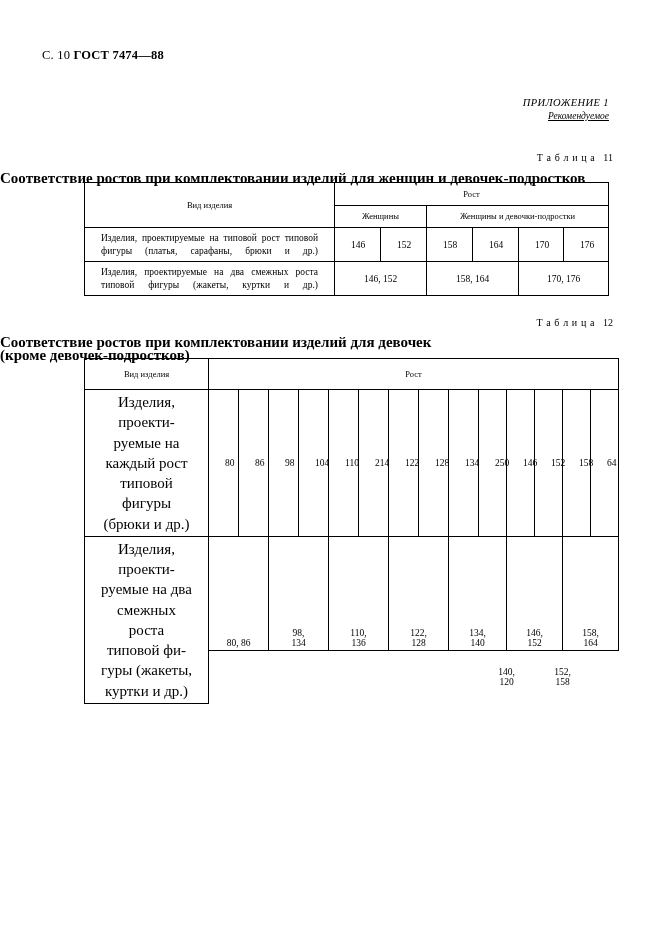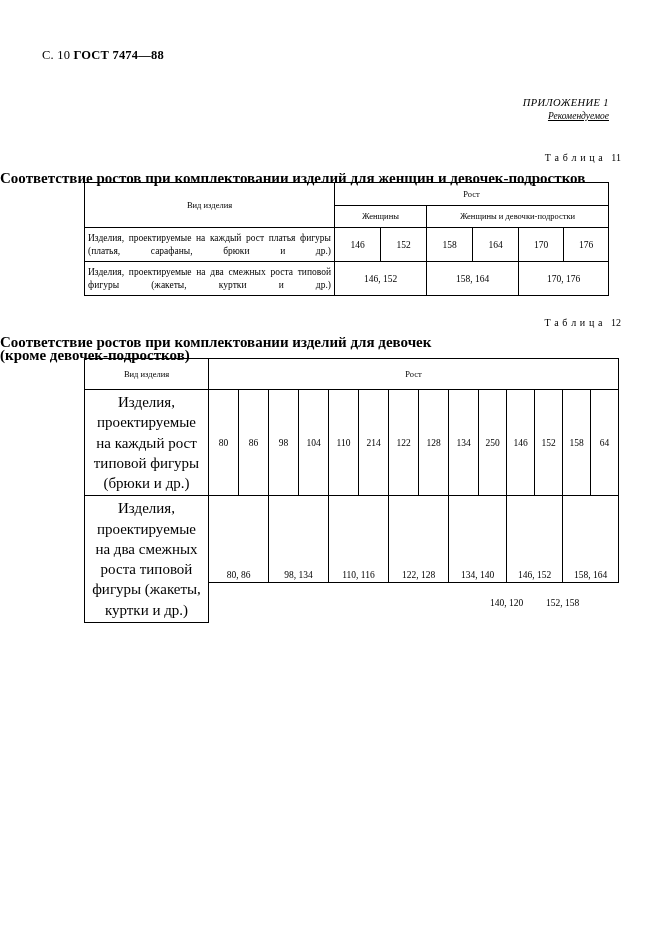--- a/index.html
+++ b/index.html
@@ -45,21 +45,21 @@
     font-size: 10.5px;
     letter-spacing: 0.4px;
   }
   .appendix-sub {
     font-size: 9.5px;
     text-decoration: underline;
   }
 
   .table-label {
     position: absolute;
-    right: 40px;
+    right: 48px;
     font-size: 10px;
     letter-spacing: 0.6px;
   }
   .table-label .num {
     letter-spacing: 0;
     margin-left: 8px;
   }
 
   .table-caption {
     position: absolute;
@@ -71,21 +71,21 @@
   }
 
   table.gost {
     position: absolute;
     border-collapse: collapse;
     font-size: 9.5px;
     table-layout: fixed;
   }
   table.gost td, table.gost th {
     border: 1px solid #000000;
-    padding: 2px 3px;
+    padding: 2px 16px;
     vertical-align: middle;
     font-weight: normal;
   }
   table.gost th {
     text-align: center;
     font-size: 8.5px;
   }
   .hdr-tall {
     height: 40px;
   }
@@ -159,21 +159,21 @@
     <tbody>
       <tr>
         <th rowspan="2" class="hdr-tall">Вид изделия</th>
         <th colspan="6">Рост</th>
       </tr>
       <tr>
         <th colspan="2">Женщины</th>
         <th colspan="4">Женщины и девочки-подростки</th>
       </tr>
       <tr class="row-h1">
-        <td class="just">Изделия, проектируемые на каждый рост платья фигуры (платья, сарафаны, брюки и др.)</td>
+        <td class="just">Изделия, проектируемые на типовой рост типовой фигуры (платья, сарафаны, брюки и др.)</td>
         <td class="c">146</td>
         <td class="c">152</td>
         <td class="c">158</td>
         <td class="c">164</td>
         <td class="c">170</td>
         <td class="c">176</td>
       </tr>
       <tr class="row-h2">
         <td class="just">Изделия, проектируемые на два смежных роста типовой фигуры (жакеты, куртки и др.)</td>
         <td class="c" colspan="2">146, 152</td>
@@ -227,21 +227,21 @@
         <td class="small-cell">250</td>
         <td class="small-cell">146</td>
         <td class="small-cell">152</td>
         <td class="small-cell">158</td>
         <td class="small-cell">64</td>
       </tr>
       <tr style="height:58px">
         <td class="just-left" rowspan="2">Изделия, проекти­руемые на два смеж­ных роста типовой фи­гуры (жакеты, куртки и др.)</td>
         <td class="small-cell" colspan="2" style="vertical-align:bottom">80, 86</td>
         <td class="small-cell" colspan="2" style="vertical-align:bottom">98, 134</td>
-        <td class="small-cell" colspan="2" style="vertical-align:bottom">110, 116</td>
+        <td class="small-cell" colspan="2" style="vertical-align:bottom">110, 136</td>
         <td class="small-cell" colspan="2" style="vertical-align:bottom">122, 128</td>
         <td class="small-cell" colspan="2" style="vertical-align:bottom">134, 140</td>
         <td class="small-cell" colspan="2" style="vertical-align:bottom">146, 152</td>
         <td class="small-cell" colspan="2" style="vertical-align:bottom">158, 164</td>
       </tr>
       <tr style="height:16px" class="pair-row">
         <td colspan="9" style="border:none"></td>
         <td class="small-cell" colspan="2" style="border:none">140, 120</td>
         <td class="small-cell" colspan="2" style="border:none">152, 158</td>
         <td colspan="1" style="border:none"></td>

